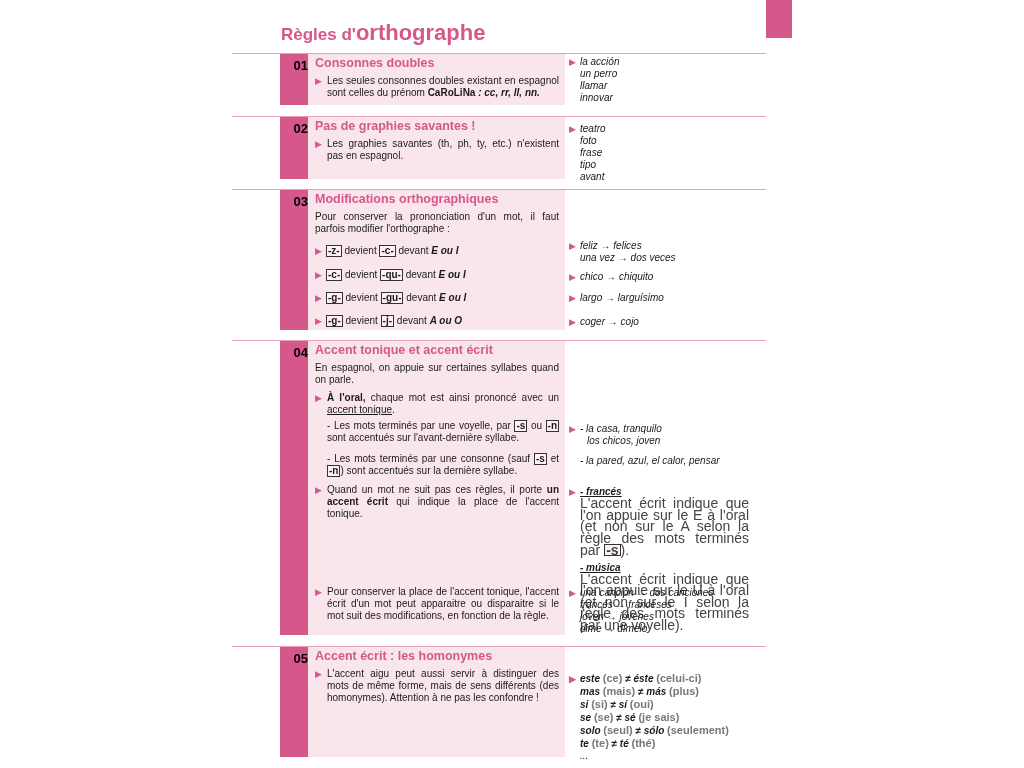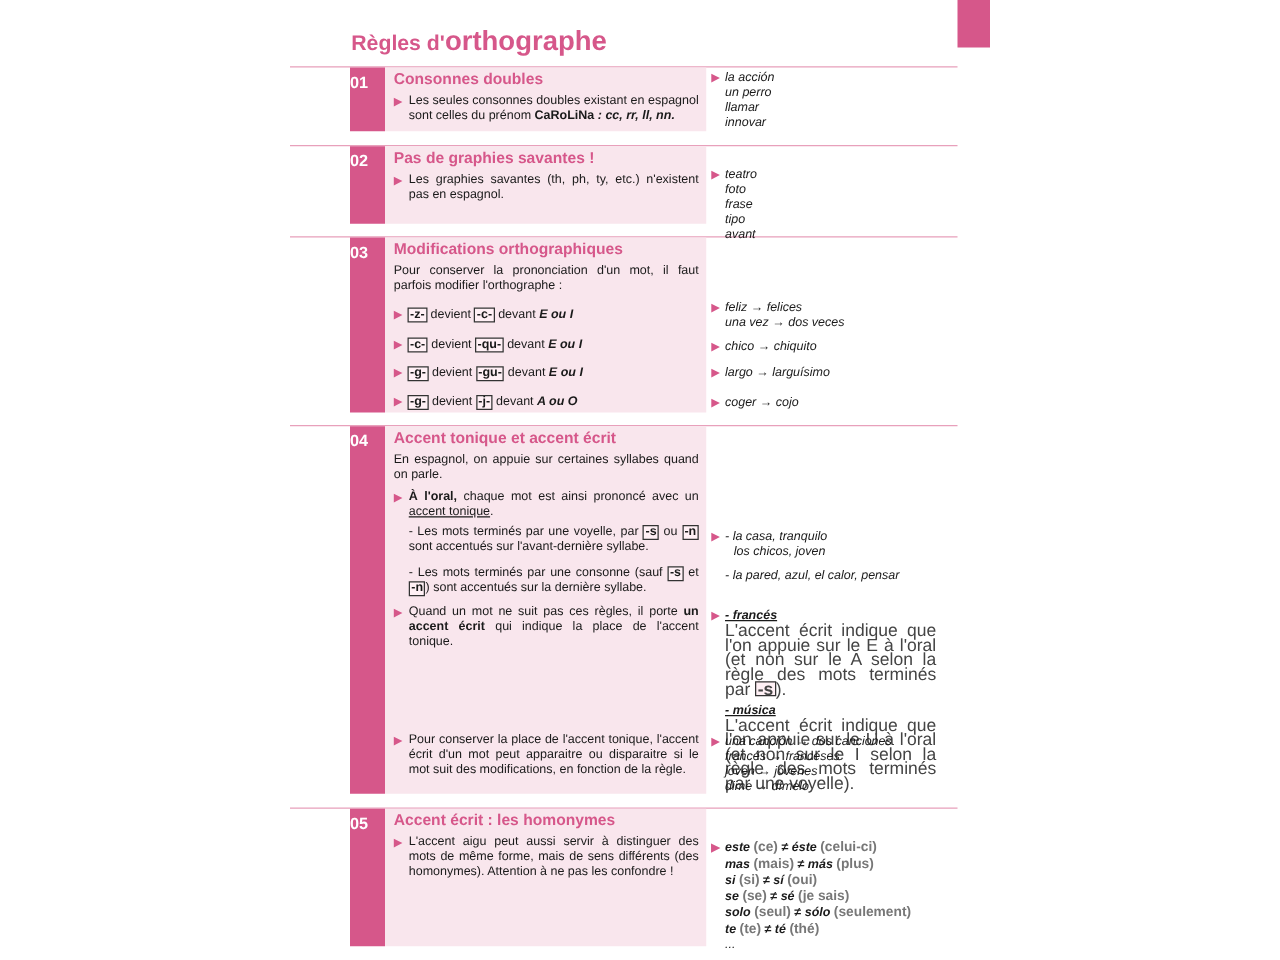--- a/index.html
+++ b/index.html
@@ -8,21 +8,21 @@
     font-family:"Liberation Sans", sans-serif; color:#1a1a1a;
   }
   .corner-tab { position:absolute; left:766px; top:0; width:26px; height:38px; background:#d6578a; }
   .page-title { position:absolute; left:281px; top:20px; font-size:20px; font-weight:bold; color:#d6578a; white-space:nowrap; }
   .page-title .small { font-size:17px; }
   .page-title .big { font-size:22px; }
   .hline { position:absolute; left:232px; width:534px; height:1px; background:#e8a0bb; }
   .section { position:absolute; left:280px; width:485px; }
   .sec-num {
     position:absolute; left:0; top:0; width:28px; height:100%; background:#d6578a;
-    color:#ffffff; font-weight:bold; font-size:13px; text-align:left; padding-top:4px; box-sizing:border-box;
+    color:#000000; font-weight:bold; font-size:13px; text-align:right; padding-top:4px; box-sizing:border-box;
   }
   .sec-body {
     position:absolute; left:28px; top:0; width:257px; height:100%; background:#f9e6ed;
     box-sizing:border-box; padding:3px 6px 0 7px; font-size:10px; line-height:12px;
   }
   .sec-title { color:#d6578a; font-weight:bold; font-size:12.5px; margin-bottom:6px; }
   .sec-ex { position:absolute; left:289px; top:0; width:200px; font-size:10px; line-height:12px; font-style:italic; }
   .tri { color:#d6578a; font-size:9px; font-style:normal; display:inline-block; width:11px; }
   .bullet { position:relative; padding-left:12px; text-align:justify; }
   .bullet .tri { position:absolute; left:0; top:0; }
@@ -68,21 +68,21 @@
 
 <div class="section" style="top:117px;height:62px">
   <div class="sec-num">02</div>
   <div class="sec-body">
     <div class="sec-title">Pas de graphies savantes !</div>
     <div class="bullet">
       <span class="tri">▶</span>
       <span>Les graphies savantes (th, ph, ty, etc.) n'existent pas en espagnol.</span>
     </div>
   </div>
-  <div class="sec-ex" style="top:16px">
+  <div class="sec-ex" style="top:6px">
     <div class="ex-line"><span class="tri">▶</span><span>teatro</span></div>
     <div class="ex-line" style="padding-left:11px">foto</div>
     <div class="ex-line" style="padding-left:11px">frase</div>
     <div class="ex-line" style="padding-left:11px">tipo</div>
     <div class="ex-line" style="padding-left:11px">avant</div>
   </div>
 </div>
 
 <div class="section" style="top:190px;height:140px">
   <div class="sec-num">03</div>

